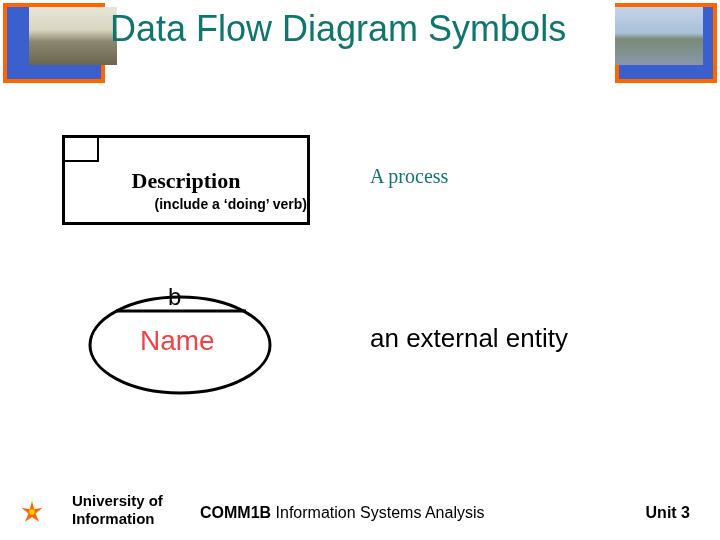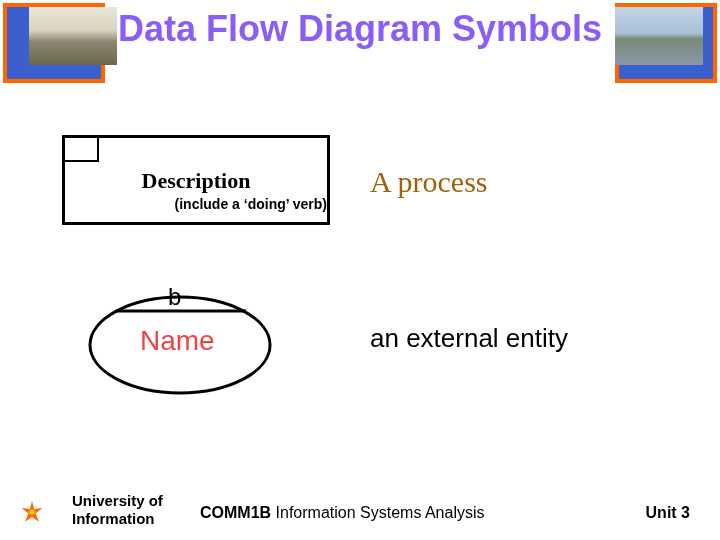--- a/index.html
+++ b/index.html
@@ -39,41 +39,40 @@
     right: 10px;
     width: 88px;
     height: 58px;
     background: linear-gradient(180deg, #c4d4e8 0%, #a8c0d8 45%, #7a8a78 55%, #8898a8 100%);
   }
   .title {
     position: absolute;
     top: 8px;
     left: 110px;
     right: 110px;
-    text-align: center;
     font-size: 36px;
-    font-weight: bold;
-    color: #8b5cf6;
+    font-weight: normal;
+    color: #0f766e;
     line-height: 1.15;
   }
   .content {
     position: absolute;
     top: 135px;
     left: 0;
     right: 0;
   }
   .row1 {
     position: relative;
     height: 140px;
   }
   .process-box {
     position: absolute;
     left: 62px;
     top: 0;
-    width: 268px;
+    width: 248px;
     height: 90px;
     border: 3px solid #000;
   }
   .process-inner-bar {
     position: absolute;
     left: 0;
     top: 0;
     width: 34px;
     height: 24px;
     border-right: 2px solid #000;
@@ -98,22 +97,22 @@
     text-align: right;
     font-size: 14px;
     font-weight: bold;
     color: #000;
   }
   .label-process {
     position: absolute;
     left: 370px;
     top: 30px;
     font-family: "Times New Roman", serif;
-    font-size: 30px;
-    color: #a16207;
+    font-size: 20px;
+    color: #0f766e;
   }
   .row2 {
     position: relative;
     height: 170px;
   }
   .ellipse-wrap {
     position: absolute;
     left: 78px;
     top: 0;
     width: 205px;

